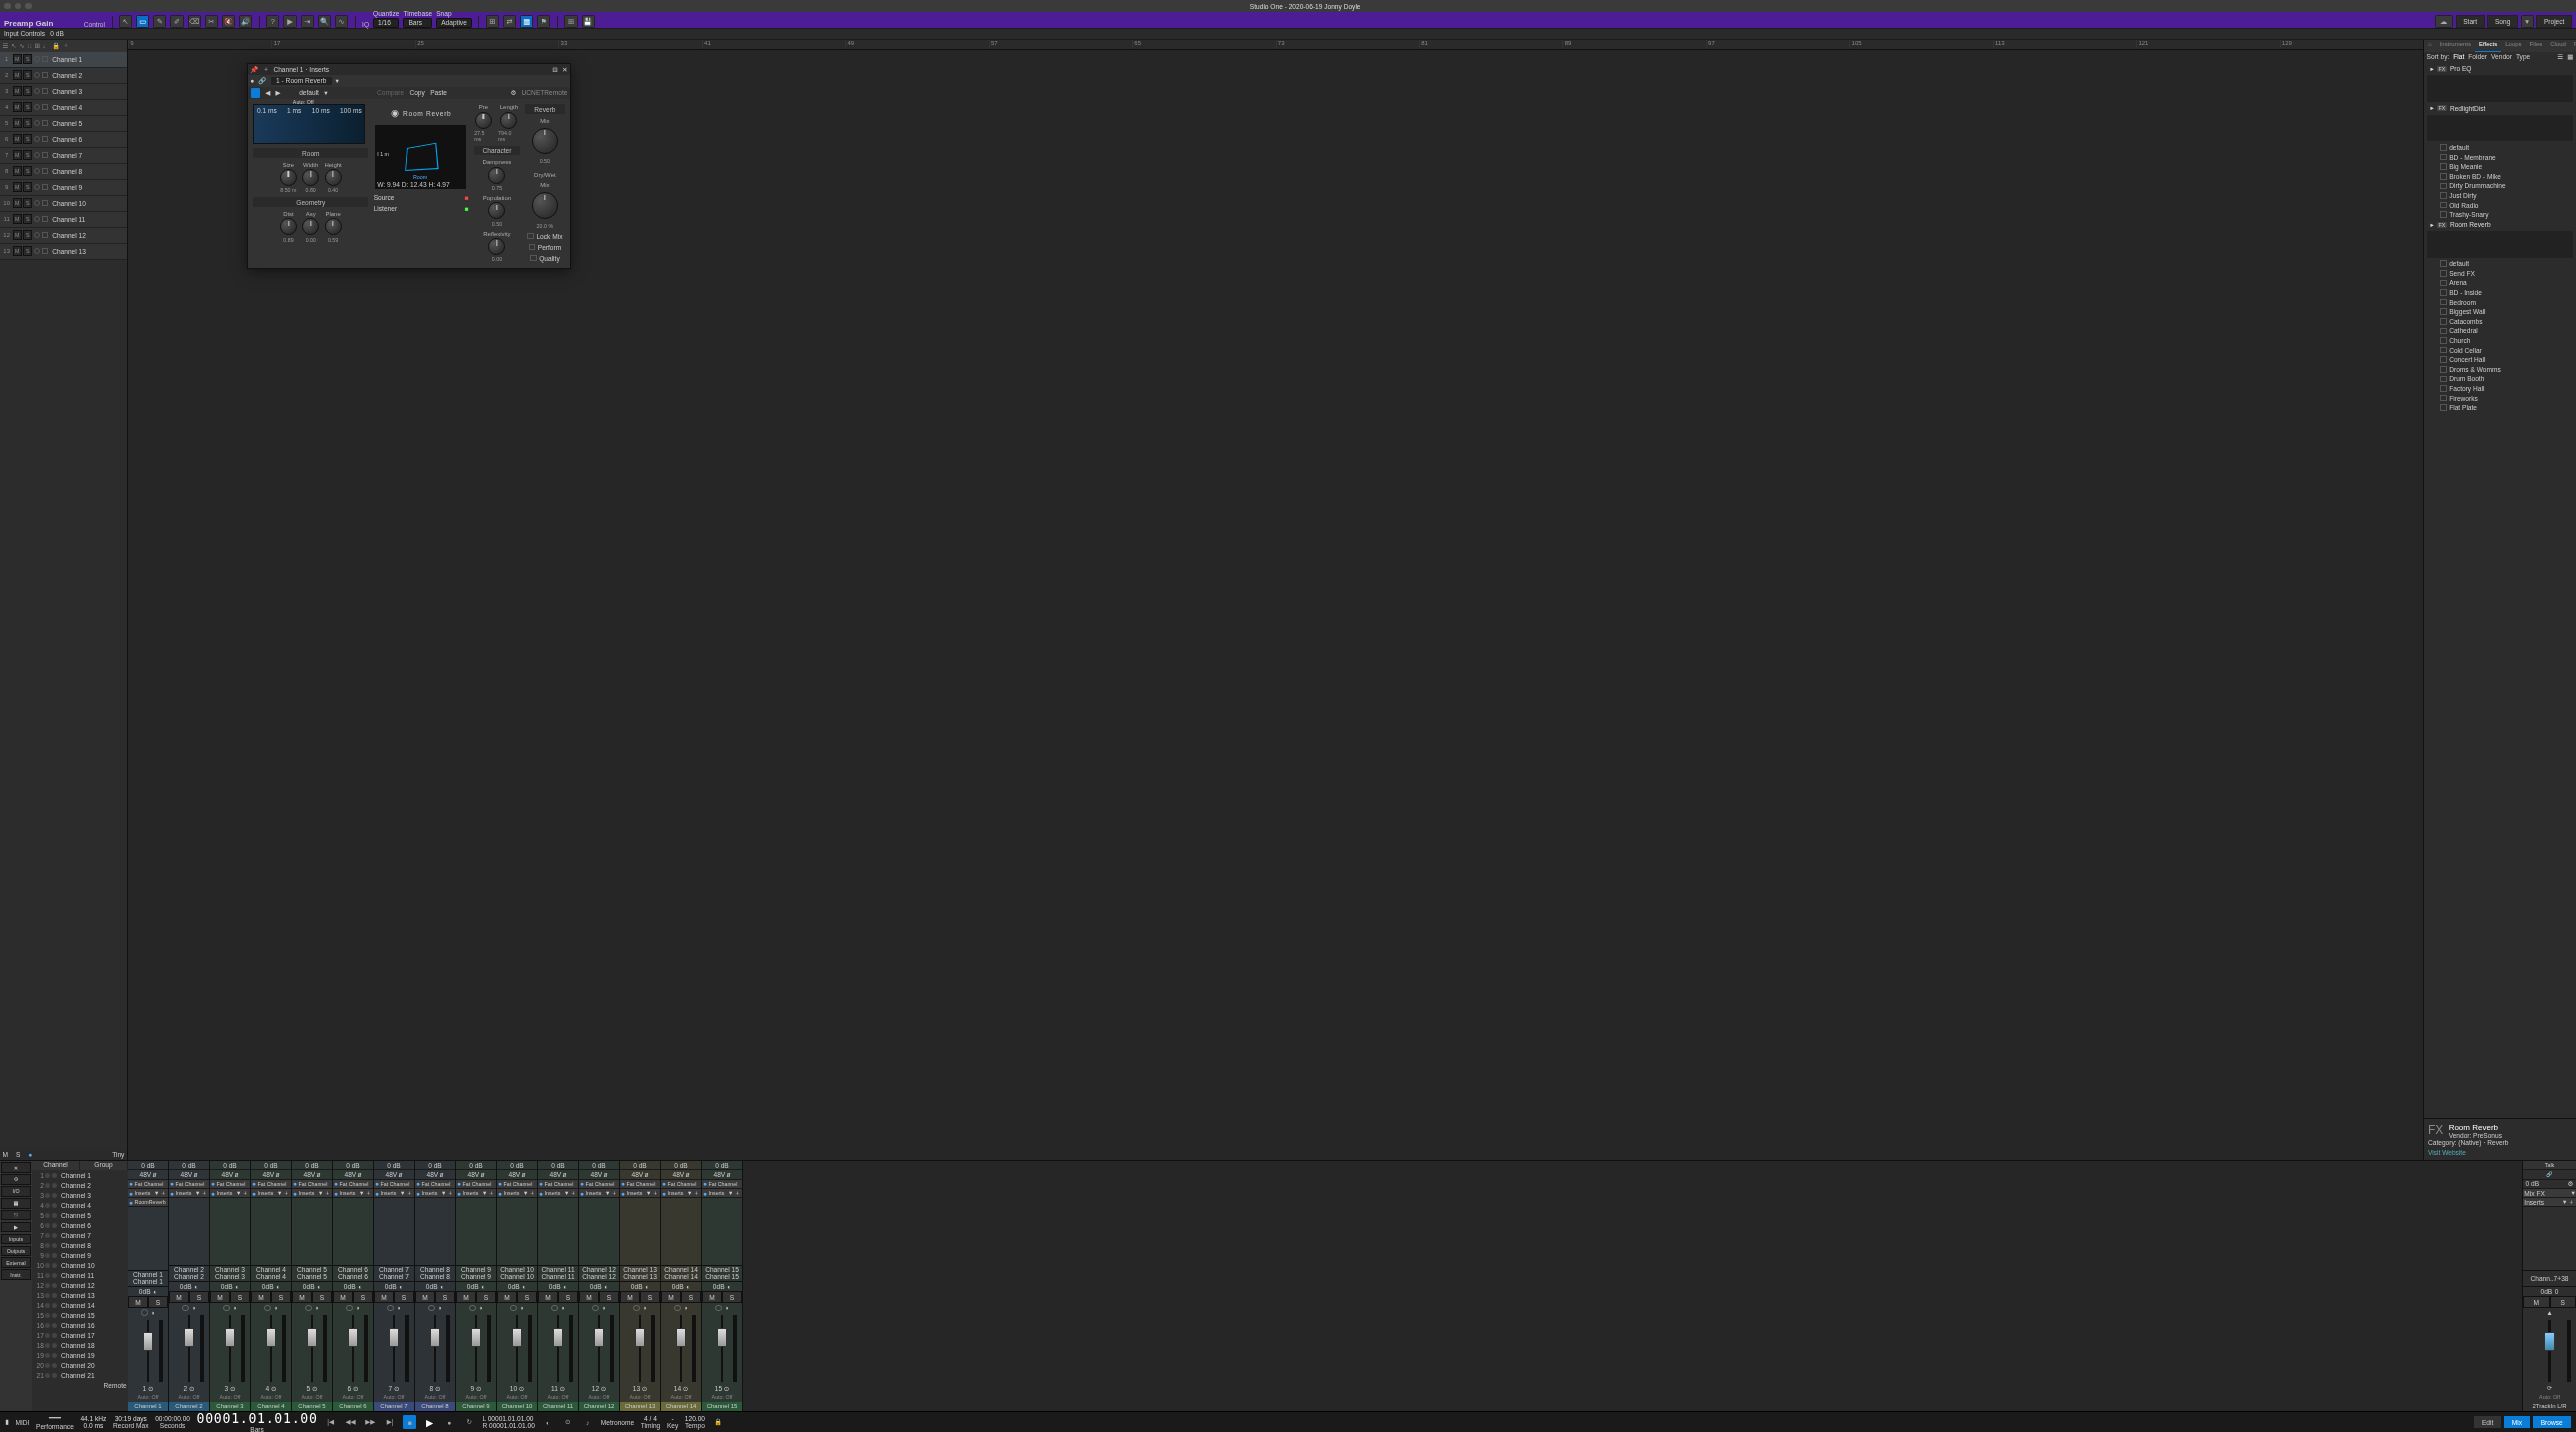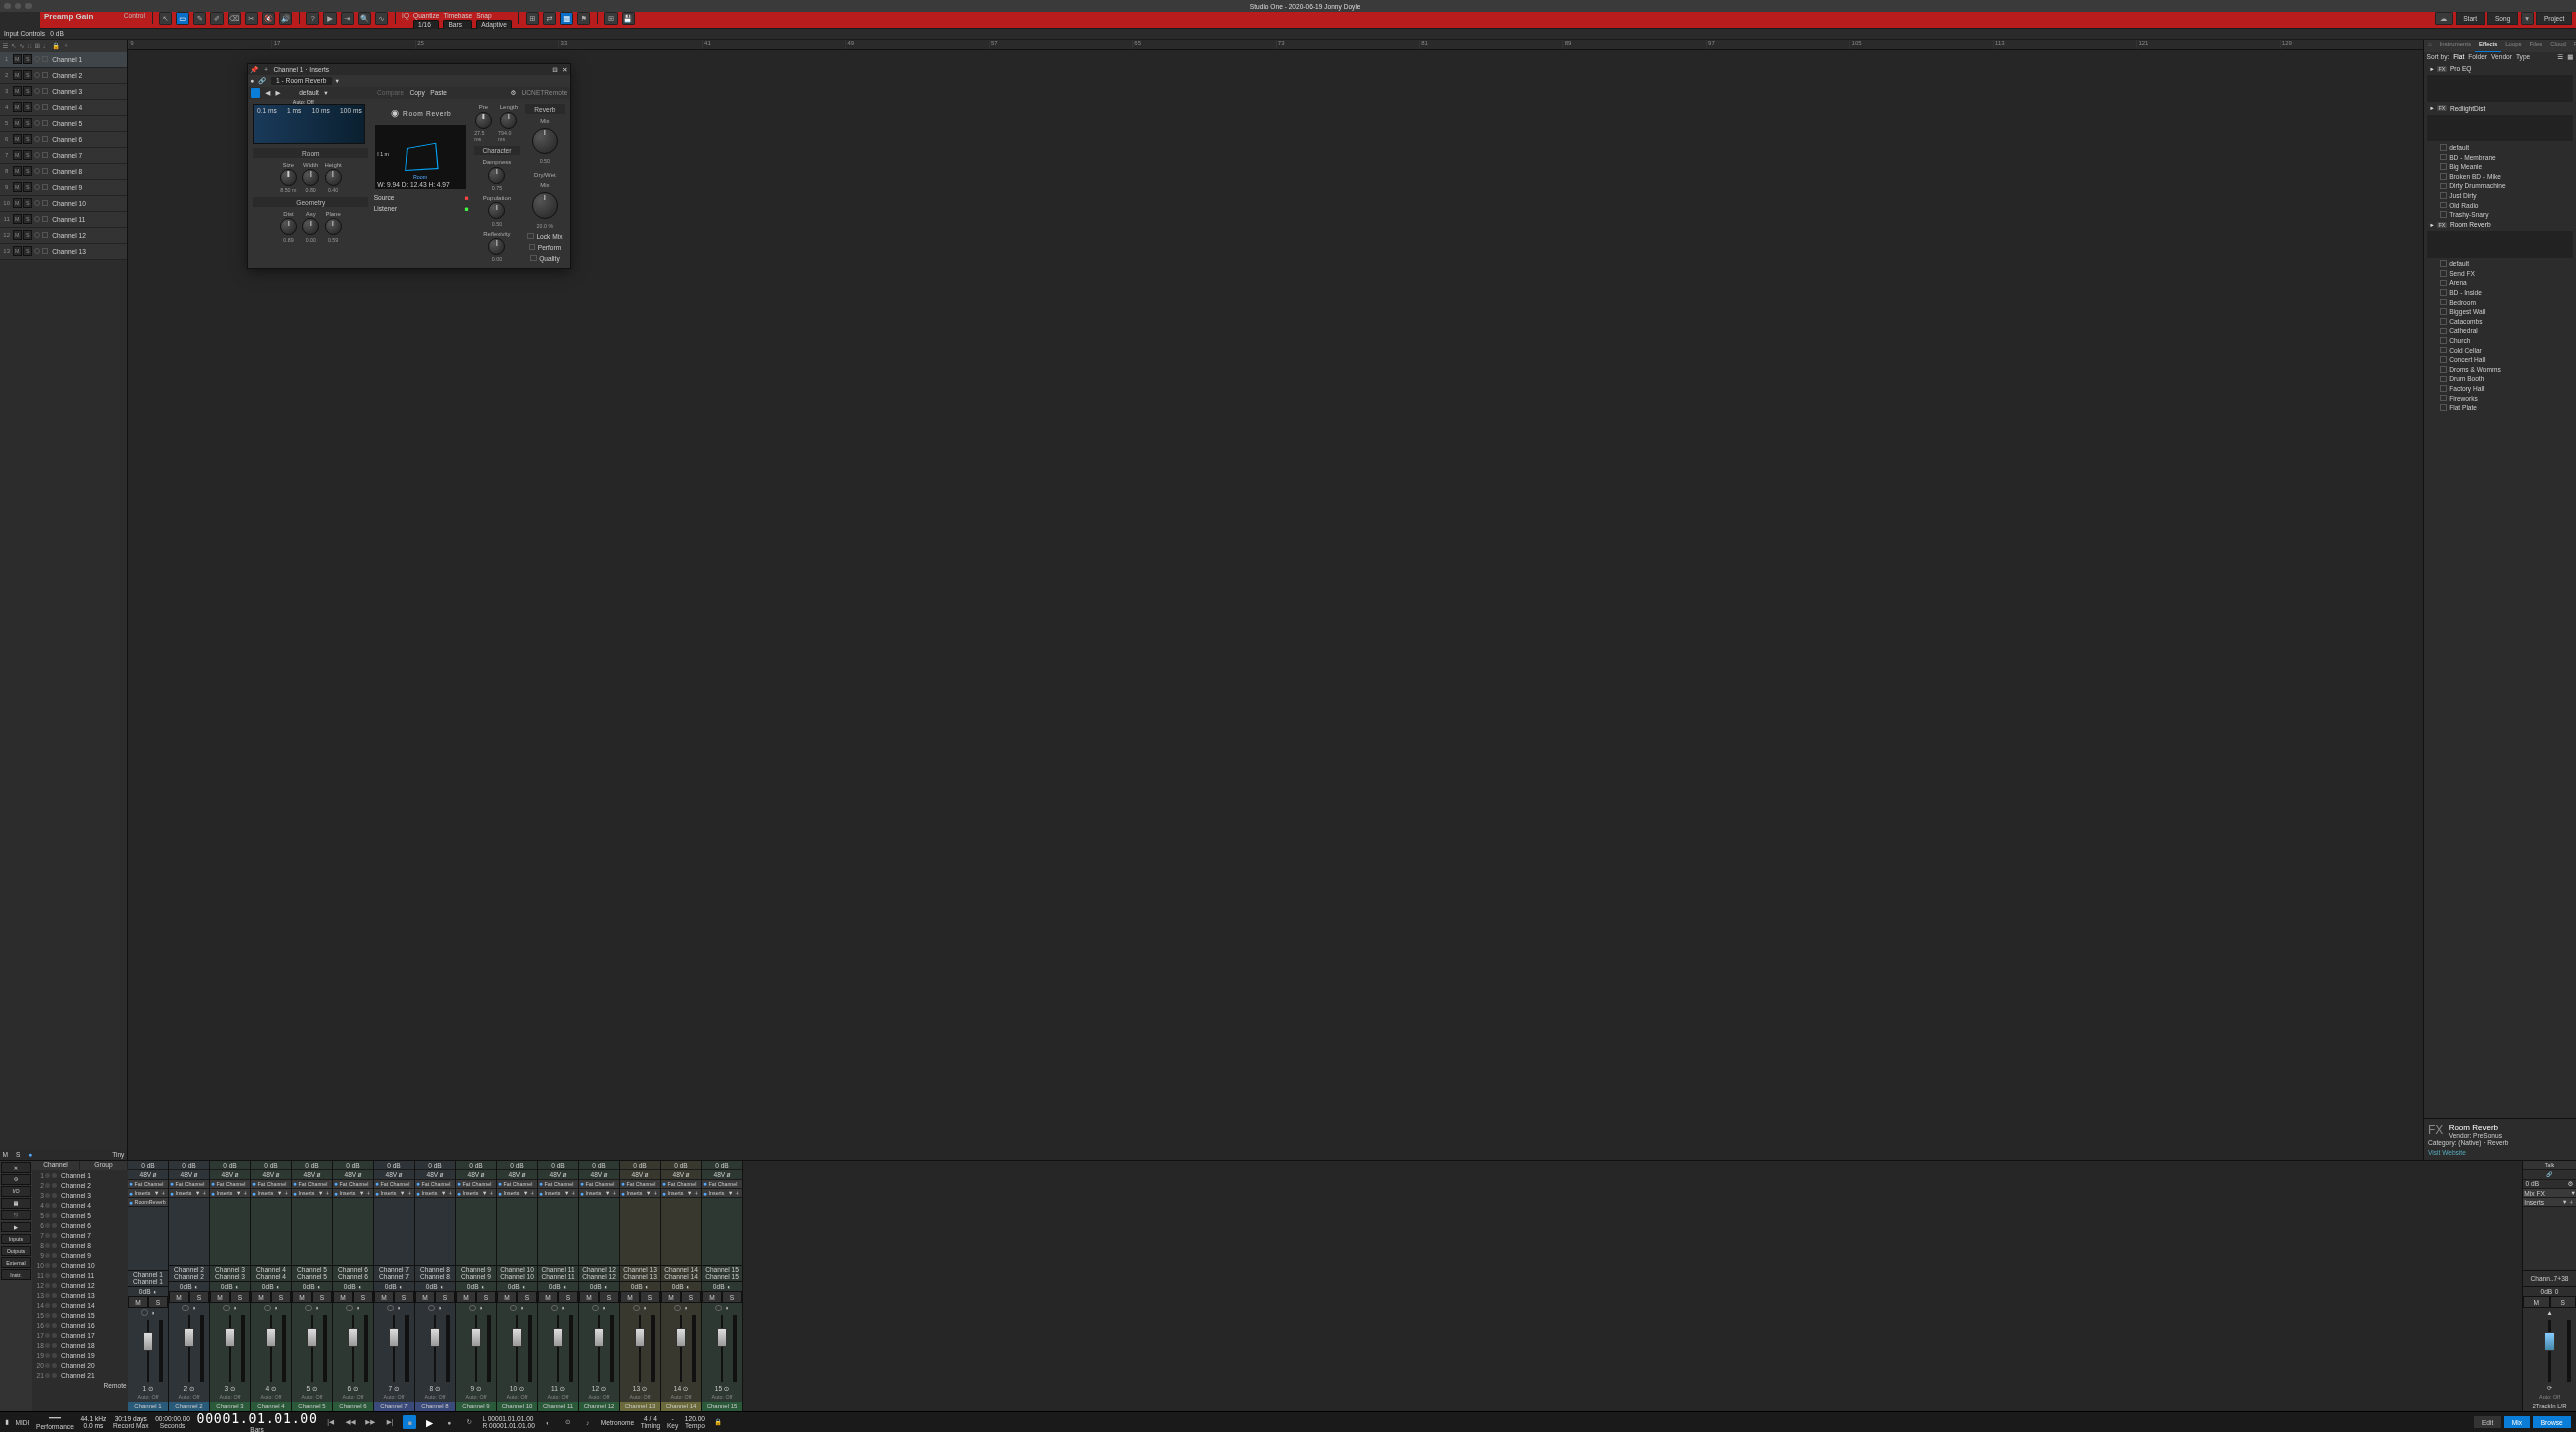--- a/index.html
+++ b/index.html
@@ -2,21 +2,21 @@
 <html><head>
 <meta charset="utf-8">
 <style>
 * { margin: 0; padding: 0; box-sizing: border-box; font-family: -apple-system, "Helvetica Neue", Arial, sans-serif; font-size: 6.6px; color: #ccc; user-select: none; }
 body { background: #2a2a2a; width: 100vw; height: 100vh; overflow: hidden; display: flex; flex-direction: column; }
 .titlebar { height: 12px; background: #3a3a3a; display: flex; align-items: center; padding: 0 4px; font-size: 7.3px; }
 .traffic { display: flex; gap: 4px; margin-right: 6.6px; }
 .traffic span { width: 6.6px; height: 6.6px; border-radius: 50%; background: #555; }
 .titlebar .title { flex: 1; text-align: center; color: #ddd; }
 
-.toolbar { height: 17px; background: #b91c1c; display: flex; align-items: flex-start; padding: 0 4px; gap: 4px; border-bottom: 0.7px solid #1a1a1a; margin-left: 40px; }
+.toolbar { height: 17px; background: #4c1d95; display: flex; align-items: flex-end; padding: 0 4px; gap: 4px; border-bottom: 0.7px solid #1a1a1a; }
 .toolbar .label { font-size: 6.6px; color: #bbb; }
 .toolbar .big { font-weight: 600; font-size: 8px; }
 .toolbar .sep { width: 0.7px; height: 12px; background: #222; margin: 0 2.6px; }
 .toolbar .btn { width: 13.2px; height: 13.2px; background: #3a3a3a; border: 0.7px solid #222; border-radius: 1.3px; display: flex; align-items: center; justify-content: center; font-size: 7.3px; color: #aaa; cursor: pointer; }
 .toolbar .btn.active { background: #0a6ec7; color: #fff; }
 .toolbar .quant { display: flex; flex-direction: column; font-size: 6px; gap: 0.7px; }
 .toolbar .dd { background: #222; border: 0.7px solid #111; padding: 0.7px 4px; border-radius: 1.3px; font-size: 6.6px; }
 .toolbar .right { margin-left: auto; display: flex; gap: 2.6px; }
 .toolbar .tab { padding: 2px 6.6px; background: #2a2a2a; border: 0.7px solid #222; cursor: pointer; }
 

